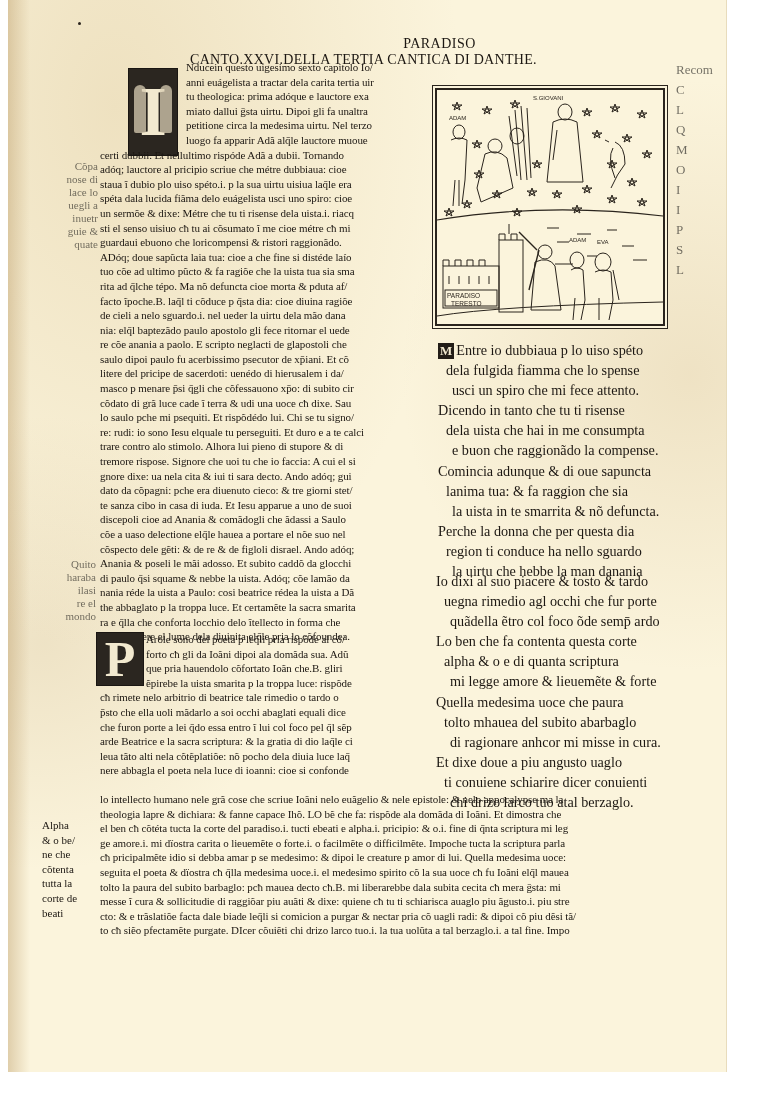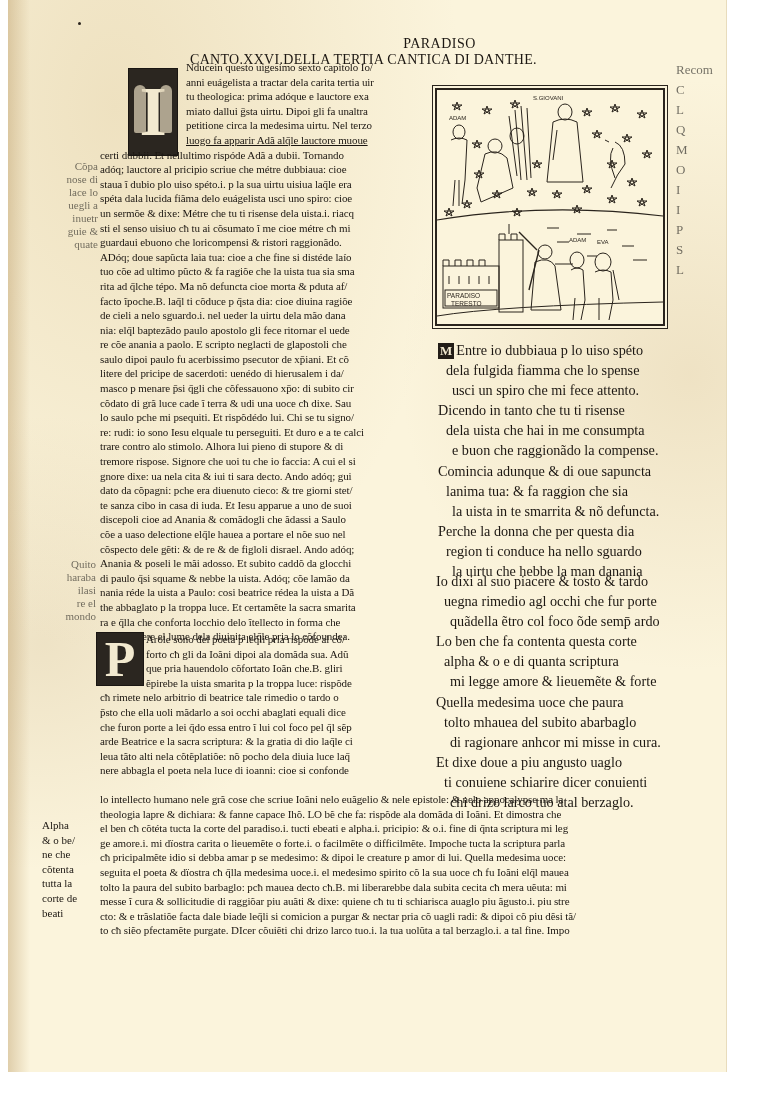--- a/index.html
+++ b/index.html
@@ -119,21 +119,21 @@
 <div class="dropcap dc-I">
   <span>I</span>
 </div>
 
 <div class="comm" id="commTop" style="left:100px; top:60px;">
     <div style="padding-left: 86px;">Nducein questo uigesimo sexto capitolo Io/</div>
     <div style="padding-left: 86px;">anni euágelista a tractar dela carita tertia uir</div>
     <div style="padding-left: 86px;">tu theologica: prima adóque e lauctore exa</div>
     <div style="padding-left: 86px;">miato dallui ḡsta uirtu. Dipoi gli fa unaltra</div>
     <div style="padding-left: 86px;">petitione circa la medesima uirtu. Nel terzo</div>
-    <div style="padding-left: 86px; text-decoration: underline;">luogo fa apparir Adã alq̄le lauctore muoue</div>
+    <div style="padding-left: 86px;">luogo fa apparir Adã alq̄le lauctore muoue</div>
     <div>certi dubbii. Et nellultimo rispóde Adã a dubii. Tornando</div>
     <div>adóq; lauctore al pricipio scriue che métre dubbiaua: cioe</div>
     <div>staua ĩ dubio plo uiso spéto.i. p la sua uirtu uisiua laq̄le era</div>
     <div>spéta dala lucida fiãma delo euágelista usci uno spiro: cioe</div>
     <div>un sermõe &amp; dixe: Métre che tu ti risense dela uista.i. riacq</div>
     <div>sti el senso uisiuo cħ tu ai cõsumato ĩ me cioe métre cħ mi</div>
     <div>guardaui ebuono che loricompensi &amp; ristori raggionãdo.</div>
     <div> ADóq; doue sapũcta laia tua: cioe a che fine si distéde laío</div>
     <div>tuo cõe ad ultimo pũcto &amp; fa ragiõe che la uista tua sia sma</div>
     <div>rita ad q̄lche tépo. Ma nõ defuncta cioe morta &amp; pduta af/</div>
@@ -284,21 +284,21 @@
     <div>nere abbagla el poeta nela luce di ioanni: cioe si confonde</div>
   </div>
 
 <div class="comm" id="commBottom" style="left:100px; top:792px;font-family:Liberation Serif, serif;">
     <div>lo intellecto humano nele grã cose che scriue Ioãni nelo euãgelio &amp; nele epistole: &amp; nelo appocalypse ma la</div>
     <div>theologia lapre &amp; dichiara: &amp; fanne capace Ihõ.  LO bẽ che fa: rispõde ala domãda di Ioãni. Et dimostra che</div>
     <div>el ben cħ cõtéta tucta la corte del paradiso.i. tucti ebeati e alpha.i. pricipio: &amp; o.i. fine di q̄nta scriptura mi leg</div>
     <div>ge amore.i. mi dïostra carita o lieuemẽte o forte.i. o facilmẽte o difficilmẽte. Impoche tucta la scriptura parla</div>
     <div>cħ pricipalmẽte idio si debba amar p se medesimo: &amp; dipoi le creature p amor di lui. Quella medesima uoce:</div>
     <div>seguita el poeta &amp; dïostra cħ q̄lla medesima uoce.i. el medesimo spirito cõ la sua uoce cħ fu Ioãni elq̄l mauea</div>
-    <div>tolto la paura del subito barbaglo: pcħ mauea decto cħ.B. mi liberarebbe dala subita cecita cħ mera uẽuta: mi</div>
+    <div>tolto la paura del subito barbaglo: pcħ mauea decto cħ.B. mi liberarebbe dala subita cecita cħ mera ḡsta: mi</div>
     <div>messe ĩ cura &amp; sollicitudie di raggiõar piu auãti &amp; dixe: quiene cħ tu ti schiarisca auaglo piu ãgusto.i. piu stre</div>
     <div>cto: &amp; e trãslatiõe facta dale biade leq̄li si comicion a purgar &amp; nectar pria cõ uagli radi: &amp; dipoi cõ piu dẽsi tã/</div>
     <div>to cħ siẽo pfectamẽte purgate. DIcer cõuiẽti chi drizo larco tuo.i. la tua uolũta a tal berzaglo.i. a tal fine. Impo</div>
   </div>
 
 <div class="margin-note" id="marginNote">
     <div>Alpha</div>
     <div>&amp; o be/</div>
     <div>ne che</div>
     <div>cõtenta</div>

